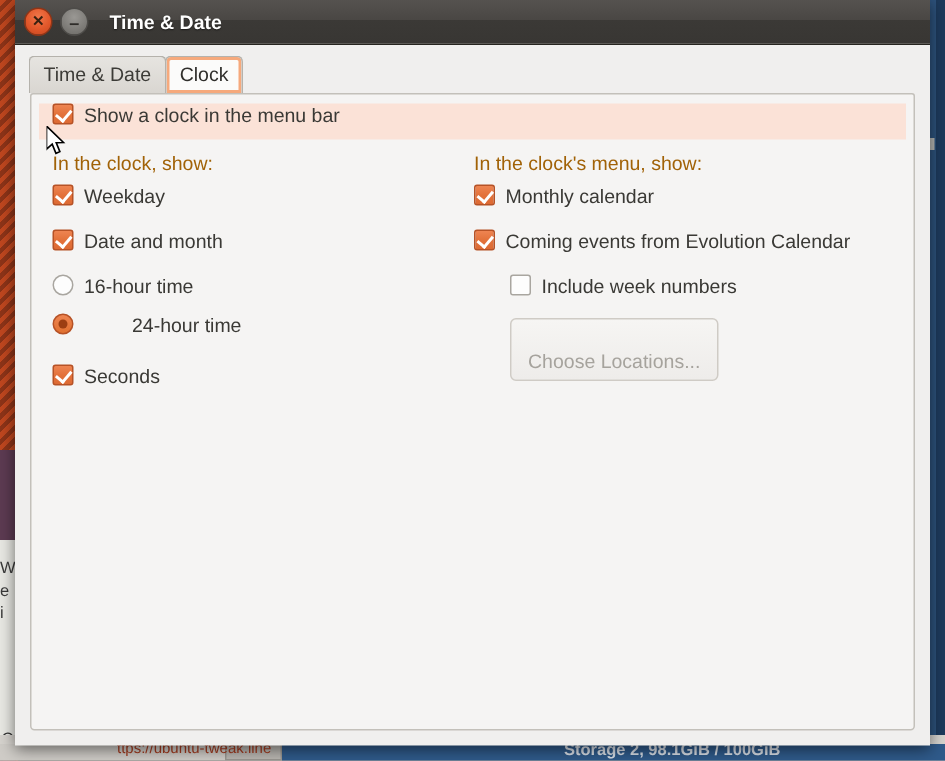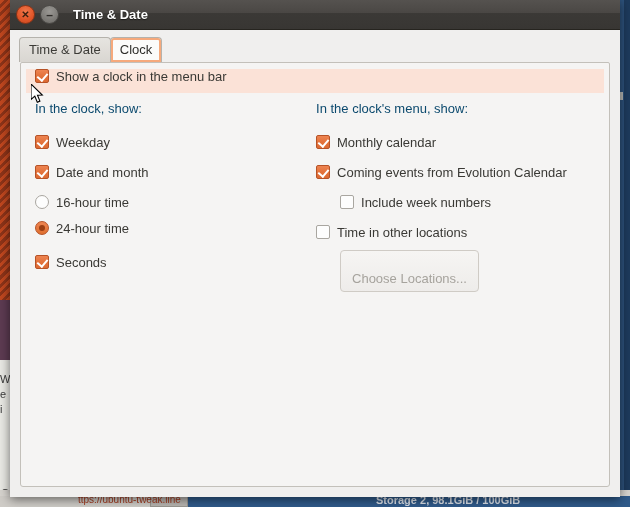--- a/index.html
+++ b/index.html
@@ -259,22 +259,22 @@
     padding-left: 14px;
     box-sizing: border-box;
   }
   .col-right {
     width: 294px;
     box-sizing: border-box;
   }
 
   .section-head {
     font-size: 13px;
-    color: #0c4a6e;
-    margin-bottom: 16px;
+    color: #a16207;
+    margin-bottom: 4px;
   }
 
   .opt-row {
     display: flex;
     align-items: center;
     height: 20px;
     margin-bottom: 10px;
   }
   .opt-row.indent {
     padding-left: 24px;
@@ -432,21 +432,21 @@
         <div class="opt-row">
           <span class="cb on"></span>
           <span class="opt-label">Date and month</span>
         </div>
 
         <div class="opt-row" style="margin-bottom:6px;">
           <span class="rb off"></span>
           <span class="opt-label">16-hour time</span>
         </div>
 
-        <div class="opt-row" style="margin-bottom:14px;">
+        <div class="opt-row" style="margin-bottom:14px;gap:32px;">
           <span class="rb on"></span>
           <span class="opt-label">24-hour time</span>
         </div>
 
         <div class="opt-row">
           <span class="cb on"></span>
           <span class="opt-label">Seconds</span>
         </div>
       </div>
 
@@ -461,24 +461,20 @@
         <div class="opt-row">
           <span class="cb on"></span>
           <span class="opt-label">Coming events from Evolution Calendar</span>
         </div>
 
         <div class="opt-row indent">
           <span class="cb off"></span>
           <span class="opt-label">Include week numbers</span>
         </div>
 
-        <div class="opt-row" style="margin-bottom:6px;">
-          <span class="cb off"></span>
-          <span class="opt-label">Time in other locations</span>
-        </div>
 
         <div class="btn-disabled">Choose Locations...</div>
       </div>
 
     </div>
   </div>
 </div>
 
 <svg id="cursor" viewBox="0 0 14 21">
   <polygon points="0,0 0,15.5 3.8,12.1 6.3,18.2 8.9,17.1 6.5,11.2 11.3,11.0" fill="#ffffff" stroke="#000000" stroke-width="1.1" stroke-linejoin="miter"></polygon>

